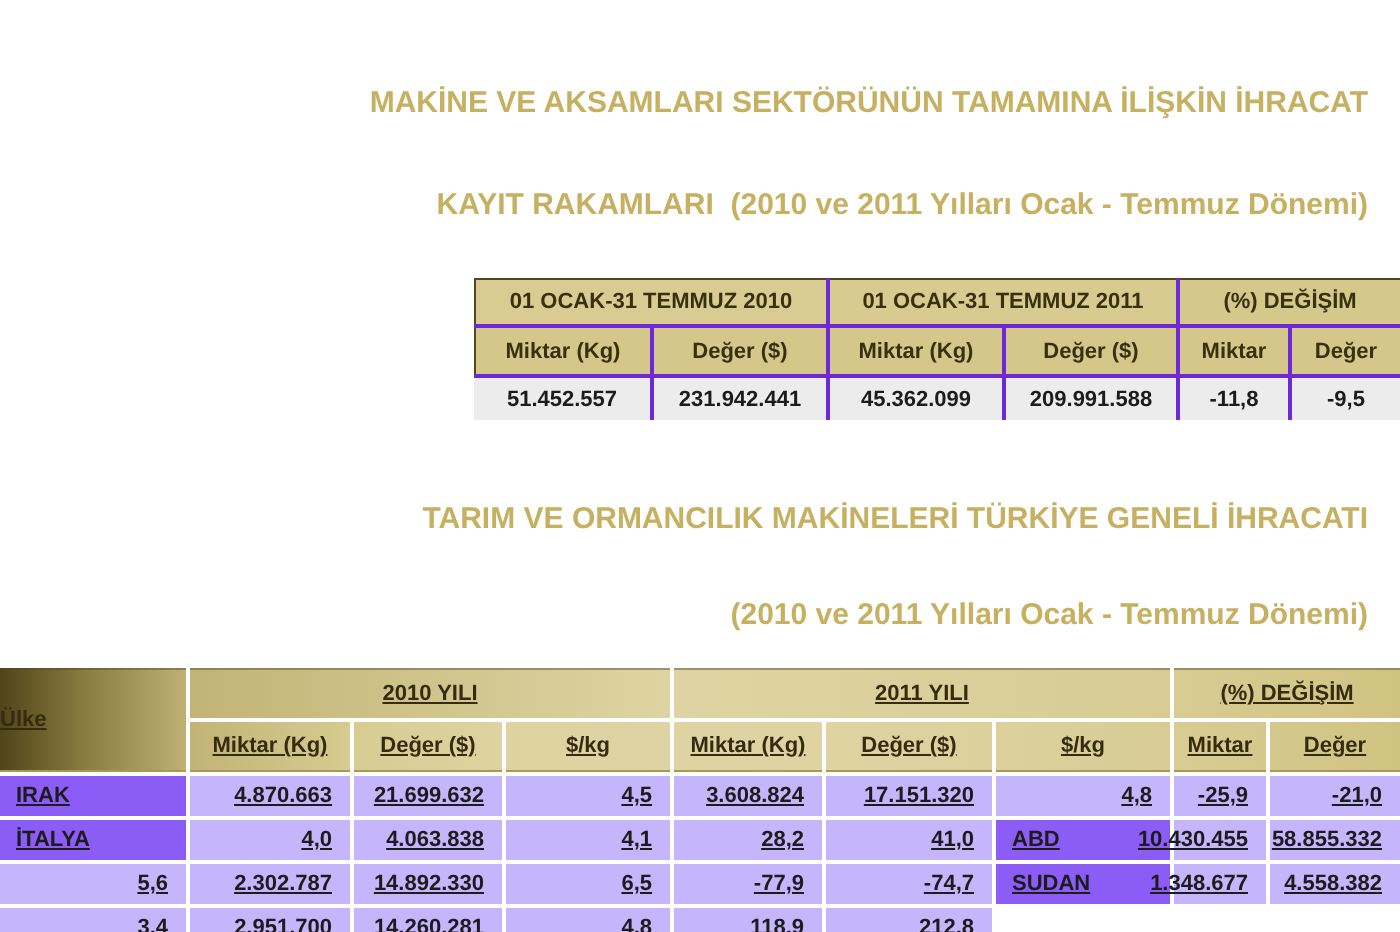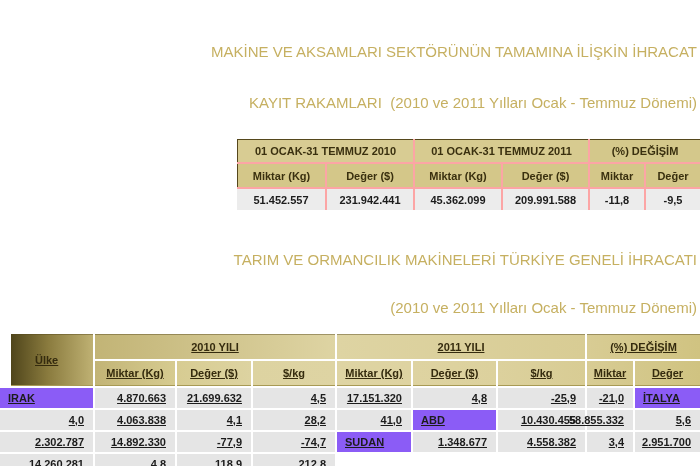--- a/index.html
+++ b/index.html
@@ -1,61 +1,61 @@
 <!DOCTYPE html>
 <html><head>
 <meta charset="utf-8">
 <style>
   * { margin:0; padding:0; box-sizing:border-box; }
   html,body { width:700px; height:466px; background:#fff; overflow:hidden;
     font-family:"Liberation Sans","DejaVu Sans",sans-serif; }
 
-  .title { text-align:right; font-weight:normal; color:#c6b061; padding-right:3px; white-space:pre; }
+  .title { text-align:right; font-weight:bold; color:#c6b061; padding-right:16px; white-space:pre; }
   #title1 { margin-top:9px;  font-size:15px; line-height:17px; }
   #title2 { margin-top:10px; font-size:15px; line-height:16px; }
 
   
   #table1 { margin:11px 0 2px 237px; width:463px; display:grid;
     grid-template-columns:88px 86px 86px 85px 54px 54px;
-    grid-template-rows:23px 23px 21px; gap:2px; background:#fca5a5; }
+    grid-template-rows:23px 23px 21px; gap:2px; background:#6d28d9; }
   #table1 .c { display:flex; align-items:center; justify-content:center;
     font-size:11px; font-weight:bold; color:#3a300f; }
   #table1 .gh { grid-column:span 2; border-top:1px solid #55471c; }
   #table1 .gh1 { background:#d8cc93; border-left:1px solid #55471c; }
   #table1 .gh2 { background:#d7cb90; }
   #table1 .gh3 { background:#d4c88b; }
   #table1 .sh  { background:#d4c789; }
   #table1 .sh.first { border-left:1px solid #55471c; }
   #table1 .v { background:#ececec; color:#1c1c1c; }
 
   
   #table2 { margin-top:2px; width:700px; display:grid;
     grid-template-columns:93px 80px 74px 82px 74px 83px 87px 46px 65px;
     grid-template-rows:25px 25px repeat(10,20px) 21px;
     gap:2px; background:#fff; border-bottom:2px solid #57491d; }
   #table2 .c { display:flex; align-items:center; font-size:11px; font-weight:bold; color:#1c1c1c;text-decoration:underline; }
   #table2 .hd { justify-content:center; color:#352b0e; border-top:1px solid rgba(85,71,28,.45); }
   #table2 .hd2 { border-top:none; border-bottom:1px solid #a89a54; }
-  .ulke  { grid-row:1/3; grid-column:1; justify-content:flex-start !important; padding-left:24px;
+  .ulke  { grid-row:1/3; grid-column:1; justify-content:flex-start !important; padding-left:0;
            background:linear-gradient(90deg,#4f451b,#8a7b3e 45%,#bfb173);
-           border-bottom:1px solid #a89a54;margin-left:11px; }
+           border-bottom:1px solid #a89a54; }
   .g2010 { grid-row:1; grid-column:2/5; background:linear-gradient(90deg,#c2b476,#ded4a3); }
   .g2011 { grid-row:1; grid-column:5/8; background:linear-gradient(90deg,#ded4a3,#d8cc94); }
   .gchg  { grid-row:1; grid-column:8/10; background:linear-gradient(90deg,#d8cc94,#d0c381); }
   .sh2 { grid-row:2; background:linear-gradient(90deg,#c2b476,#d6cb90); }
   .sh3 { grid-row:2; background:linear-gradient(90deg,#d7cc92,#ddd3a1); }
   .sh4 { grid-row:2; background:linear-gradient(90deg,#ddd3a1,#ded4a3); }
   .sh5 { grid-row:2; background:linear-gradient(90deg,#ded4a3,#ded3a1); }
   .sh6 { grid-row:2; background:linear-gradient(90deg,#ded3a1,#dcd19d); }
   .sh7 { grid-row:2; background:linear-gradient(90deg,#dcd19d,#d8cc94); }
   .sh8 { grid-row:2; background:linear-gradient(90deg,#d8cc94,#d4c88c); }
   .sh9 { grid-row:2; background:linear-gradient(90deg,#d4c88c,#d0c381); }
 
   #table2 .country { justify-content:flex-start; padding-left:8px; background:#8b5cf6; }
-  #table2 .num     { justify-content:flex-end;  padding-right:9px; background:#e5e5e5; }
+  #table2 .num     { justify-content:flex-end;  padding-right:9px; background:#c4b5fd; }
 </style>
 </head>
 <body>
 
 <div id="title1" class="title">
   <div>MAKİNE VE AKSAMLARI SEKTÖRÜNÜN TAMAMINA İLİŞKİN İHRACAT</div>
   <div>KAYIT RAKAMLARI  (2010 ve 2011 Yılları Ocak - Temmuz Dönemi)</div>
 </div>
 
 <div id="table1">
@@ -94,36 +94,38 @@
   <div class="c hd hd2 sh4">$/kg</div>
   <div class="c hd hd2 sh5">Miktar (Kg)</div>
   <div class="c hd hd2 sh6">Değer ($)</div>
   <div class="c hd hd2 sh7">$/kg</div>
   <div class="c hd hd2 sh8">Miktar</div>
   <div class="c hd hd2 sh9">Değer</div>
 <div class="c country">IRAK</div>
     <div class="c num">4.870.663</div>
     <div class="c num">21.699.632</div>
     <div class="c num">4,5</div>
+    <div class="c num">3.608.824</div>
     <div class="c num">17.151.320</div>
     <div class="c num">4,8</div>
     <div class="c num">-25,9</div>
     <div class="c num">-21,0</div>
     <div class="c country">İTALYA</div>
     <div class="c num">4,0</div>
     <div class="c num">4.063.838</div>
     <div class="c num">4,1</div>
     <div class="c num">28,2</div>
     <div class="c num">41,0</div>
     <div class="c country">ABD</div>
     <div class="c num">10.430.455</div>
     <div class="c num">58.855.332</div>
     <div class="c num">5,6</div>
     <div class="c num">2.302.787</div>
     <div class="c num">14.892.330</div>
+    <div class="c num">6,5</div>
     <div class="c num">-77,9</div>
     <div class="c num">-74,7</div>
     <div class="c country">SUDAN</div>
     <div class="c num">1.348.677</div>
     <div class="c num">4.558.382</div>
     <div class="c num">3,4</div>
     <div class="c num">2.951.700</div>
     <div class="c num">14.260.281</div>
     <div class="c num">4,8</div>
     <div class="c num">118,9</div>

